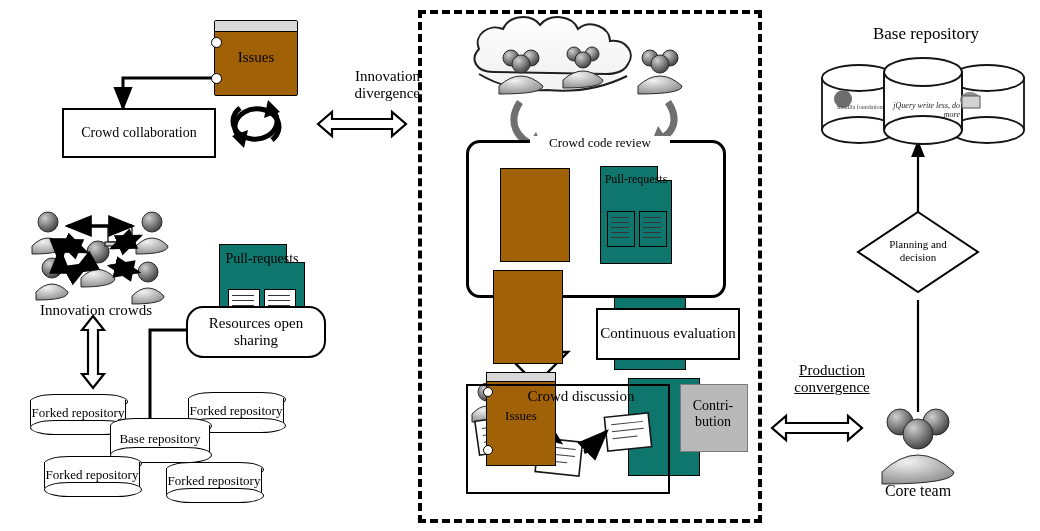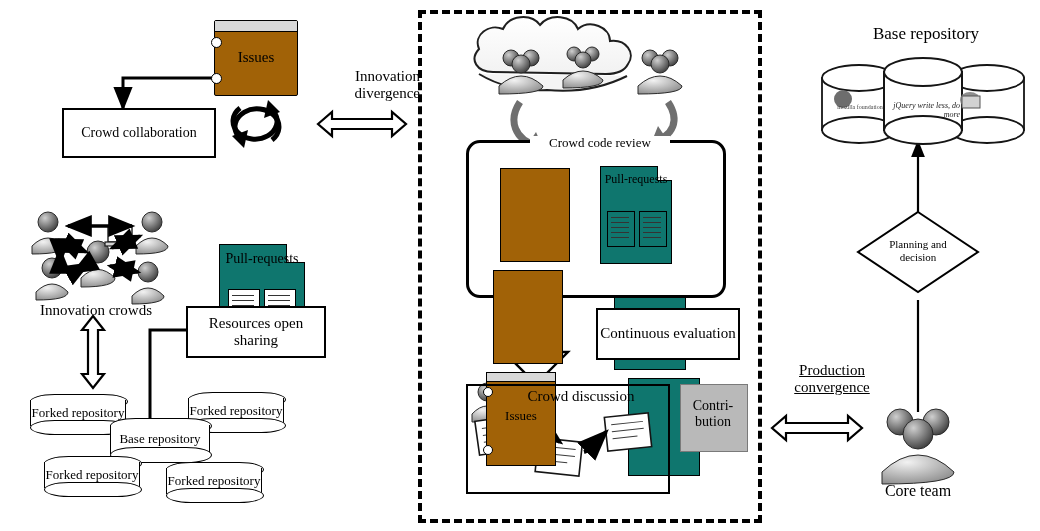--- a/index.html
+++ b/index.html
@@ -257,21 +257,21 @@
     <div class="abs" style="right:-1px;top:-1px;width:18px;height:18px;background:#fff;border-left:1.5px solid #000;border-bottom:1.5px solid #000;"></div>
     <div class="abs lbl" style="left:0;top:6px;width:100%;font-size:14px;">Pull-requests</div>
     <div class="abs" style="left:8px;top:44px;width:30px;height:38px;border:1.2px solid #000;background:#fff;"></div>
     <div class="abs" style="left:44px;top:44px;width:30px;height:38px;border:1.2px solid #000;background:#fff;"></div>
     <div class="abs" style="left:12px;top:50px;width:22px;height:1px;background:#333;box-shadow:0 5px 0 #333,0 10px 0 #333,0 15px 0 #333,0 20px 0 #333,0 25px 0 #333;"></div>
     <div class="abs" style="left:48px;top:50px;width:22px;height:1px;background:#333;box-shadow:0 5px 0 #333,0 10px 0 #333,0 15px 0 #333,0 20px 0 #333,0 25px 0 #333;"></div>
   </div>
 
   <div class="abs lbl" style="left:16px;top:302px;width:160px;font-size:15px;">Innovation crowds</div>
 
-  <div class="abs box" style="left:186px;top:306px;width:136px;height:48px;font-size:15px;">
+  <div class="abs box" style="left:186px;top:306px;width:136px;height:48px;font-size:15px;border-radius:17px;">
     <span>Resources open sharing</span>
   </div>
 
   <div class="abs" style="left:30px;top:394px;width:96px;height:40px;">
     <div class="abs cyl-top" style="left:0;top:0;width:96px;height:13px;"></div>
     <div class="abs" style="left:0;top:6px;width:94px;height:26px;border-left:1.5px solid #000;border-right:1.5px solid #000;background:#fff;"></div>
     <div class="abs cyl-top" style="left:0;top:26px;width:96px;height:13px;"></div>
     <div class="abs lbl tiny" style="left:0;top:12px;width:96px;">Forked repository</div>
   </div>
 

